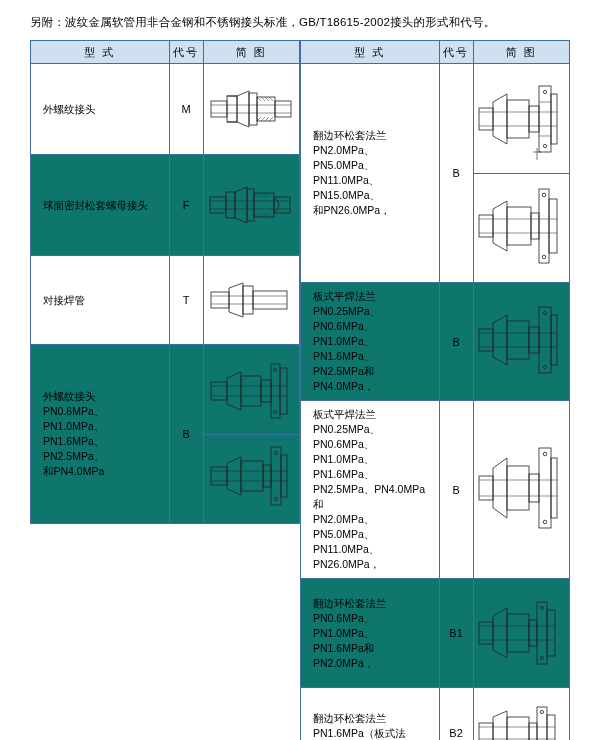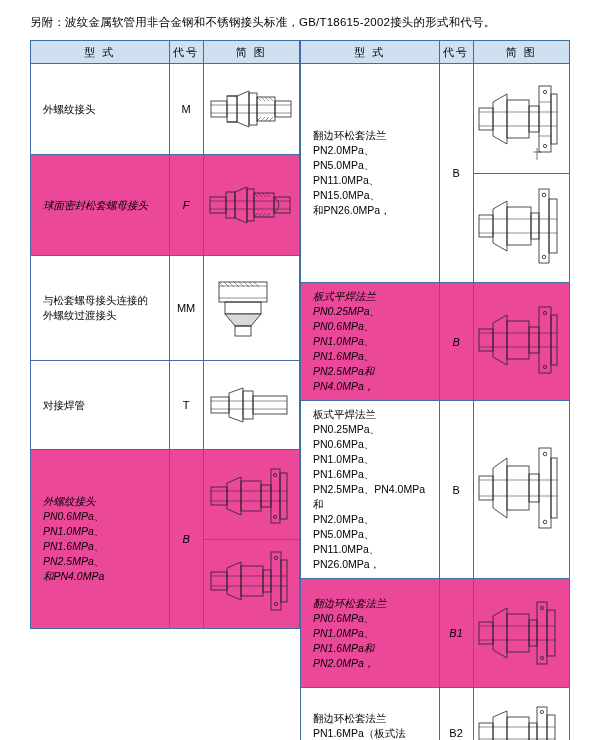--- a/index.html
+++ b/index.html
@@ -53,21 +53,21 @@
     font-size:10.5px;
   }
   .code{
     text-align:center;
     font-size:11px;
   }
   .fig{
     text-align:center;
     padding:2px 0;
   }
-  .yellow{background:#ec4899;font-style:italic;}
+  .yellow{background:#0f766e;}
   .white{background:#ffffff;}
 
   .fig svg{display:block;margin:0 auto;}
 </style>
 </head>
 <body>
 
 <div class="page">
 
   <div class="title">另附：波纹金属软管用非合金钢和不锈钢接头标准，GB/T18615-2002接头的形式和代号。</div>
@@ -124,36 +124,20 @@
                 <path d="M69 27 q10 8 0 16"></path>
                 <rect x="69" y="27" width="16" height="16"></rect>
                 <path d="M5 31 H85 M5 39 H85" stroke-width="0.5"></path>
                 <path d="M49 23 l4 4 M53 23 l4 4 M57 23 l4 4 M61 23 l4 4" stroke-width="0.5"></path>
                 <path d="M49 47 l4 -4 M53 47 l4 -4 M57 47 l4 -4 M61 47 l4 -4" stroke-width="0.5"></path>
               </g>
             </svg>
           </td>
         </tr>
 
-        <tr>
-          <td class="cell-text white" style="height:92px">与松套螺母接头连接的外螺纹过渡接头</td>
-          <td class="code white">MM</td>
-          <td class="fig white">
-            <svg width="92" height="72" viewBox="0 0 92 72">
-              <g fill="none" stroke="#222" stroke-width="0.8">
-                <rect x="14" y="10" width="48" height="20"></rect>
-                <rect x="20" y="30" width="36" height="12"></rect>
-                <path d="M20 42 L30 54 L46 54 L56 42 Z" fill="#d8d8d8"></path>
-                <rect x="30" y="54" width="16" height="10"></rect>
-                <path d="M14 14 H62 M14 26 H62" stroke-width="0.5"></path>
-                <path d="M14 10 l5 5 M19 10 l5 5 M24 10 l5 5 M29 10 l5 5 M34 10 l5 5 M39 10 l5 5 M44 10 l5 5 M49 10 l5 5" stroke-width="0.45"></path>
-              </g>
-            </svg>
-          </td>
-        </tr>
 
 
         <tr>
           <td class="cell-text white" style="height:76px">对接焊管</td>
           <td class="code white">T</td>
           <td class="fig white">
             <svg width="92" height="60" viewBox="0 0 92 60">
               <g fill="none" stroke="#222" stroke-width="0.8">
                 <rect x="6" y="22" width="18" height="16"></rect>
                 <path d="M24 18 L38 13 L38 47 L24 42 Z"></path>

